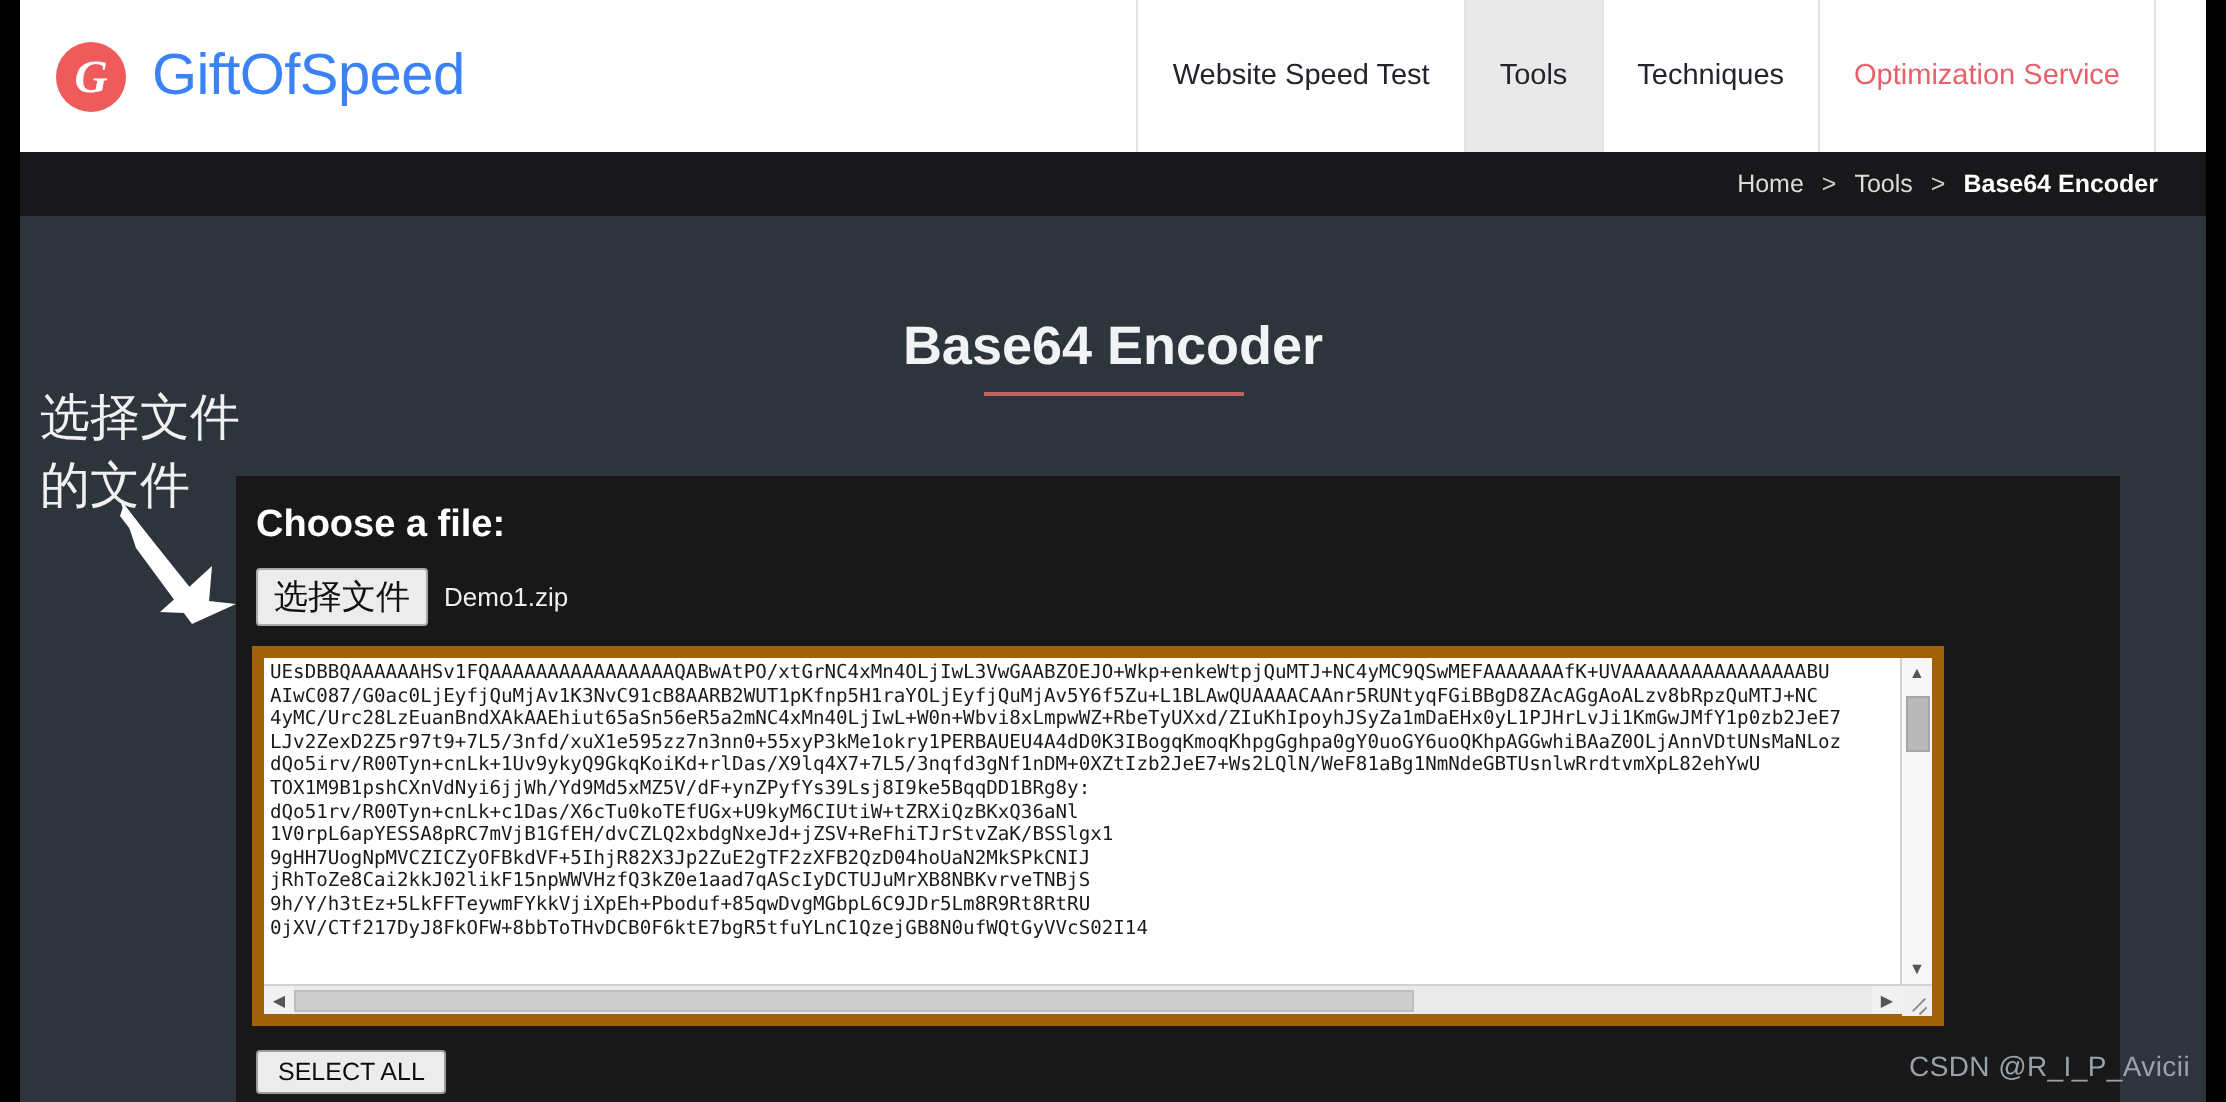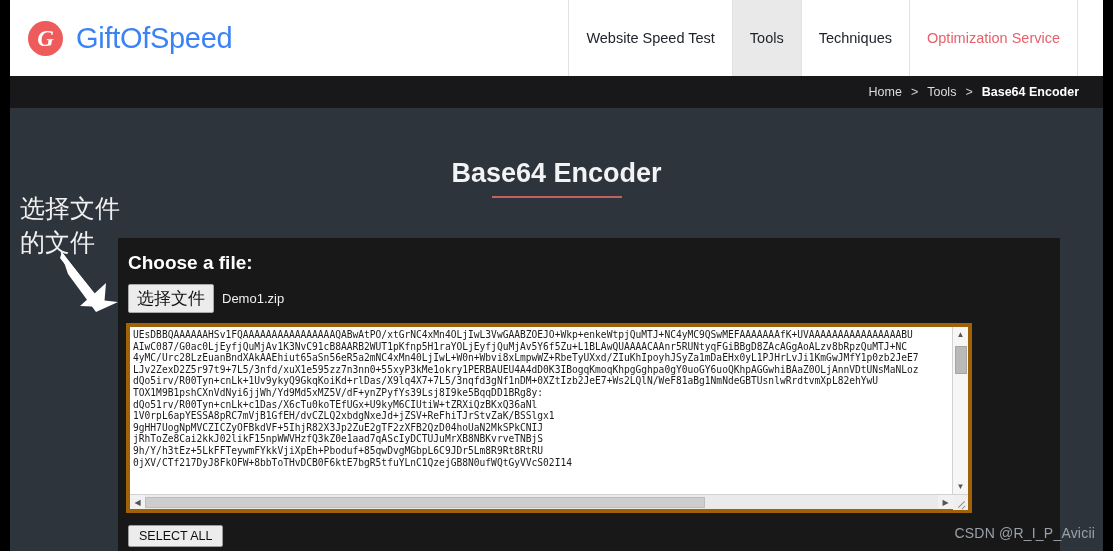--- a/index.html
+++ b/index.html
@@ -93,21 +93,21 @@
   .file-btn {
     background:#ececec; border:1px solid #a9a9a9; color:#111;
     font-size:17px; padding:2px 8px; cursor:pointer;
     font-family:"DejaVu Sans", sans-serif; border-radius:2px;
   }
   .file-name { font-size:13px; color:#f0f0f0; }
 
   
   .ta-wrap {
     position:relative; width:846px; height:190px;
-    background:#ffffff; border:4px solid #a16207; display:flex;
+    background:#ffffff; border:6px solid #a16207; display:flex;
   }
   .ta-text {
     flex:1 1 auto; overflow:hidden; padding:2px 3px;
     font-family:"DejaVu Sans Mono", monospace;
     font-size:9.6px; line-height:11.6px; color:#1a1a1a;
     white-space:pre; letter-spacing:0px;
   }
   
   .vsb {
     width:16px; background:#f6f6f6; border-left:1px solid #d2d2d2;

